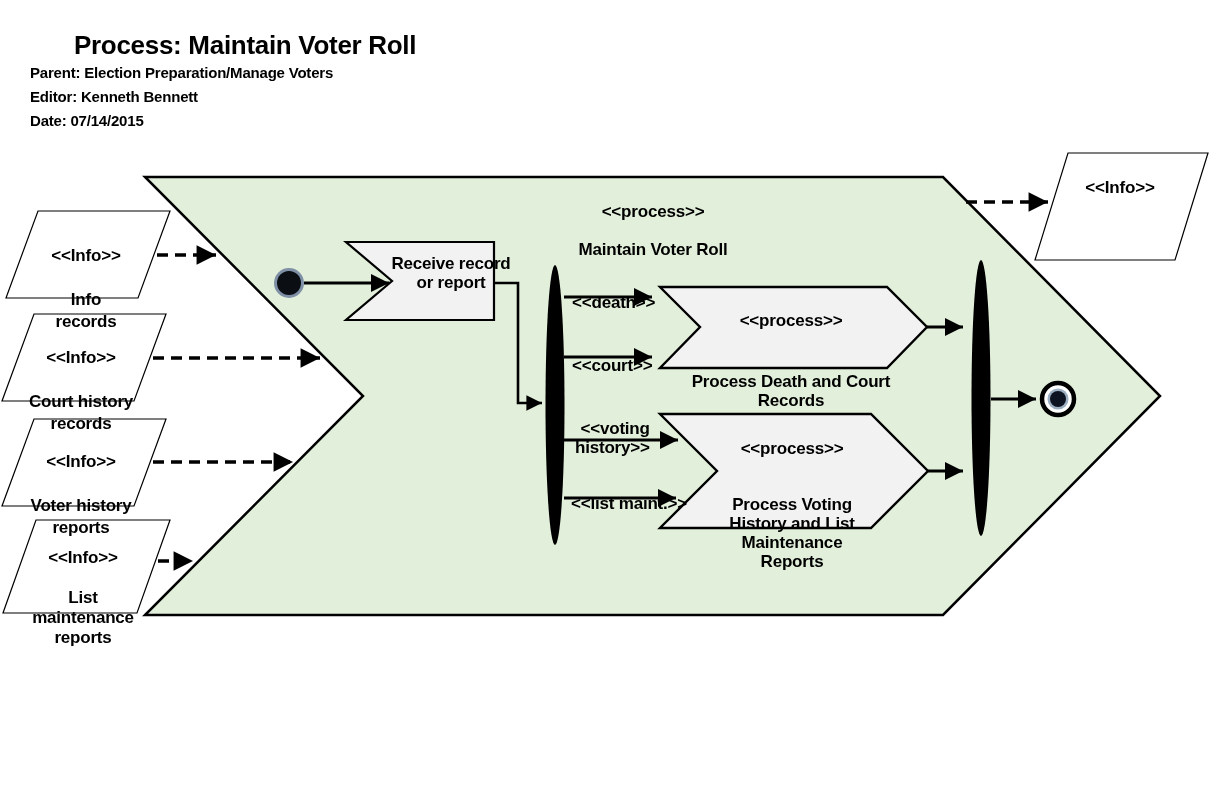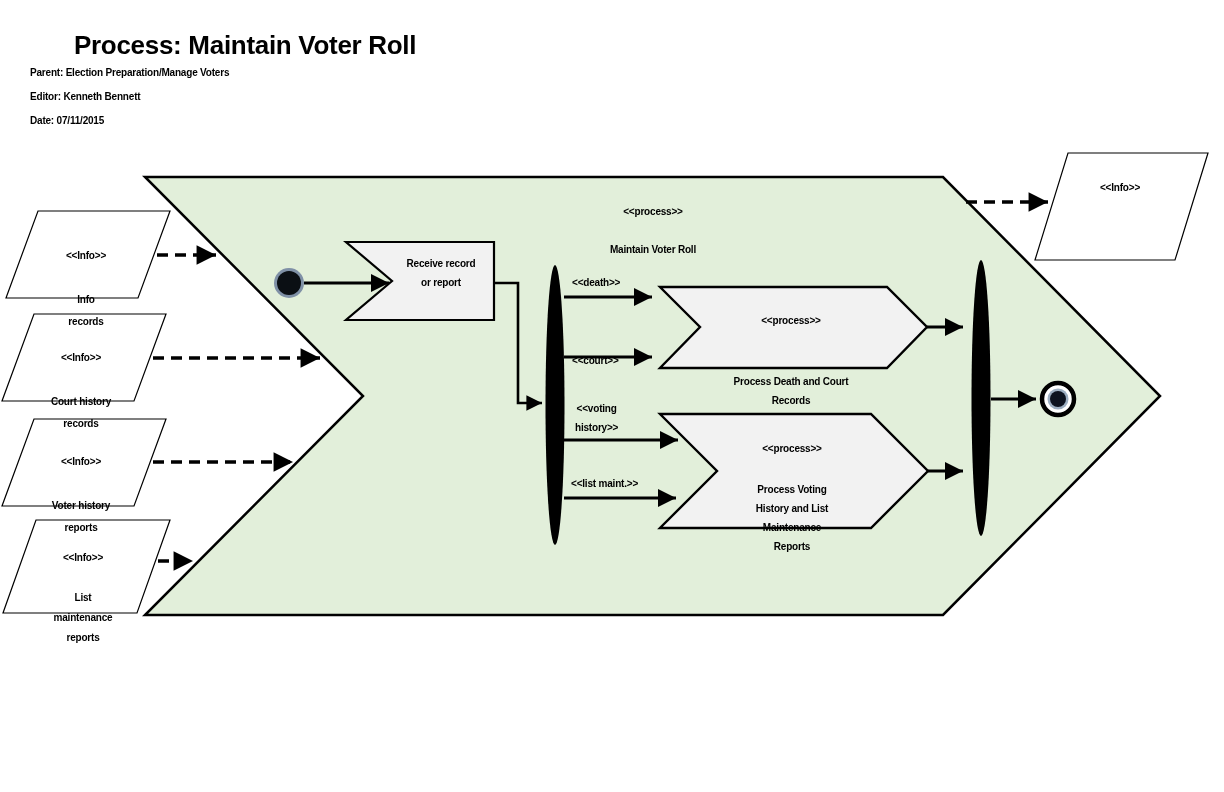--- a/index.html
+++ b/index.html
@@ -1,45 +1,45 @@
 <!DOCTYPE html>
 <html><head>
 <meta charset="utf-8">
 <style>
   html,body{margin:0;padding:0;background:#ffffff;}
   .page{
     position:relative;width:1224px;height:792px;background:#ffffff;
     font-family:"Liberation Sans", sans-serif;color:#000;overflow:hidden;
   }
   .hdr-title{position:absolute;left:30px;top:30px;font-size:26px;font-weight:bold;letter-spacing:-0.3px;margin-left:44px;}
-  .hdr-sub{position:absolute;left:30px;font-size:10px;font-weight:bold;letter-spacing:-0.2px;height:18px;line-height:18px;}
+  .hdr-sub{position:absolute;left:30px;font-size:15px;font-weight:bold;letter-spacing:-0.2px;height:18px;line-height:18px;}
   .hdr-parent{top:64px;}
   .hdr-editor{top:88px;}
   .hdr-date{top:112px;}
   .diagram-svg{position:absolute;left:0;top:0;}
   .txt{
-    position:absolute;font-size:10px;font-weight:bold;letter-spacing:-0.2px;
+    position:absolute;font-size:17px;font-weight:bold;letter-spacing:-0.2px;
     line-height:19px;white-space:pre-line;text-align:center;color:#000;
   }
   .txt .name{display:block;}
-  .lbl-left{text-align:center;}
+  .lbl-left{text-align:right;margin-top:20px;}
   .io-label{line-height:22px;}
   .io-label-tight{line-height:20px;}
   .sub1 .name{margin-top:23px;}
-  .sub2 .name{margin-top:3px;}
+  .sub2 .name{margin-top:18px;}
 </style>
 </head>
 <body>
 
 <div class="page">
 
   <div class="hdr-title">Process: Maintain Voter Roll</div>
   <div class="hdr-sub hdr-parent">Parent: Election Preparation/Manage Voters</div>
   <div class="hdr-sub hdr-editor">Editor: Kenneth Bennett</div>
-  <div class="hdr-sub hdr-date">Date: 07/11/2015</div>
+  <div class="hdr-sub hdr-date">Date: 07/14/2015</div>
 
   <svg class="diagram-svg" width="1224" height="792" viewBox="0 0 1224 792">
     <defs>
       <marker id="ah" viewBox="0 0 10 10" refX="10" refY="5" markerWidth="7" markerHeight="6" orient="auto">
         <path d="M0,0 L10,5 L0,10 Z" fill="#000"></path>
       </marker>
       <marker id="ahd" viewBox="0 0 10 10" refX="10" refY="5" markerWidth="6" markerHeight="5.4" orient="auto">
         <path d="M0,0 L10,5 L0,10 Z" fill="#000"></path>
       </marker>
     </defs>
@@ -83,25 +83,25 @@
     <line x1="927" y1="327" x2="963" y2="327" stroke="#000" stroke-width="3" marker-end="url(#ah)"></line>
     <line x1="928" y1="471" x2="963" y2="471" stroke="#000" stroke-width="3" marker-end="url(#ah)"></line>
     <line x1="991" y1="399" x2="1036" y2="399" stroke="#000" stroke-width="3" marker-end="url(#ah)"></line>
   </svg>
 
   <div class="txt" style="left:553px;top:183px;width:200px;">
     <span class="name">&lt;&lt;process&gt;&gt;</span>
     <span class="name">Maintain Voter Roll</span>
   </div>
 
-  <div class="txt" style="left:380px;top:254px;width:122px;">Receive record
+  <div class="txt" style="left:390px;top:254px;width:122px;">Receive record
 or report</div>
 
   <div class="txt lbl-left" style="left:572px;top:273px;">&lt;&lt;death&gt;&gt;</div>
-  <div class="txt lbl-left" style="left:572px;top:351px;">&lt;&lt;court&gt;&gt;</div>
+  <div class="txt lbl-left" style="left:572px;top:336px;">&lt;&lt;court&gt;&gt;</div>
   <div class="txt lbl-left" style="left:575px;top:399px;">&lt;&lt;voting
 history&gt;&gt;</div>
   <div class="txt lbl-left" style="left:571px;top:474px;">&lt;&lt;list maint.&gt;&gt;</div>
 
   <div class="txt sub1" style="left:680px;top:292px;width:222px;">
     <span class="name" style="margin-top:0;">&lt;&lt;process&gt;&gt;</span>
     <span class="name">Process Death and Court
 Records</span>
   </div>
   <div class="txt sub2" style="left:692px;top:420px;width:200px;">

